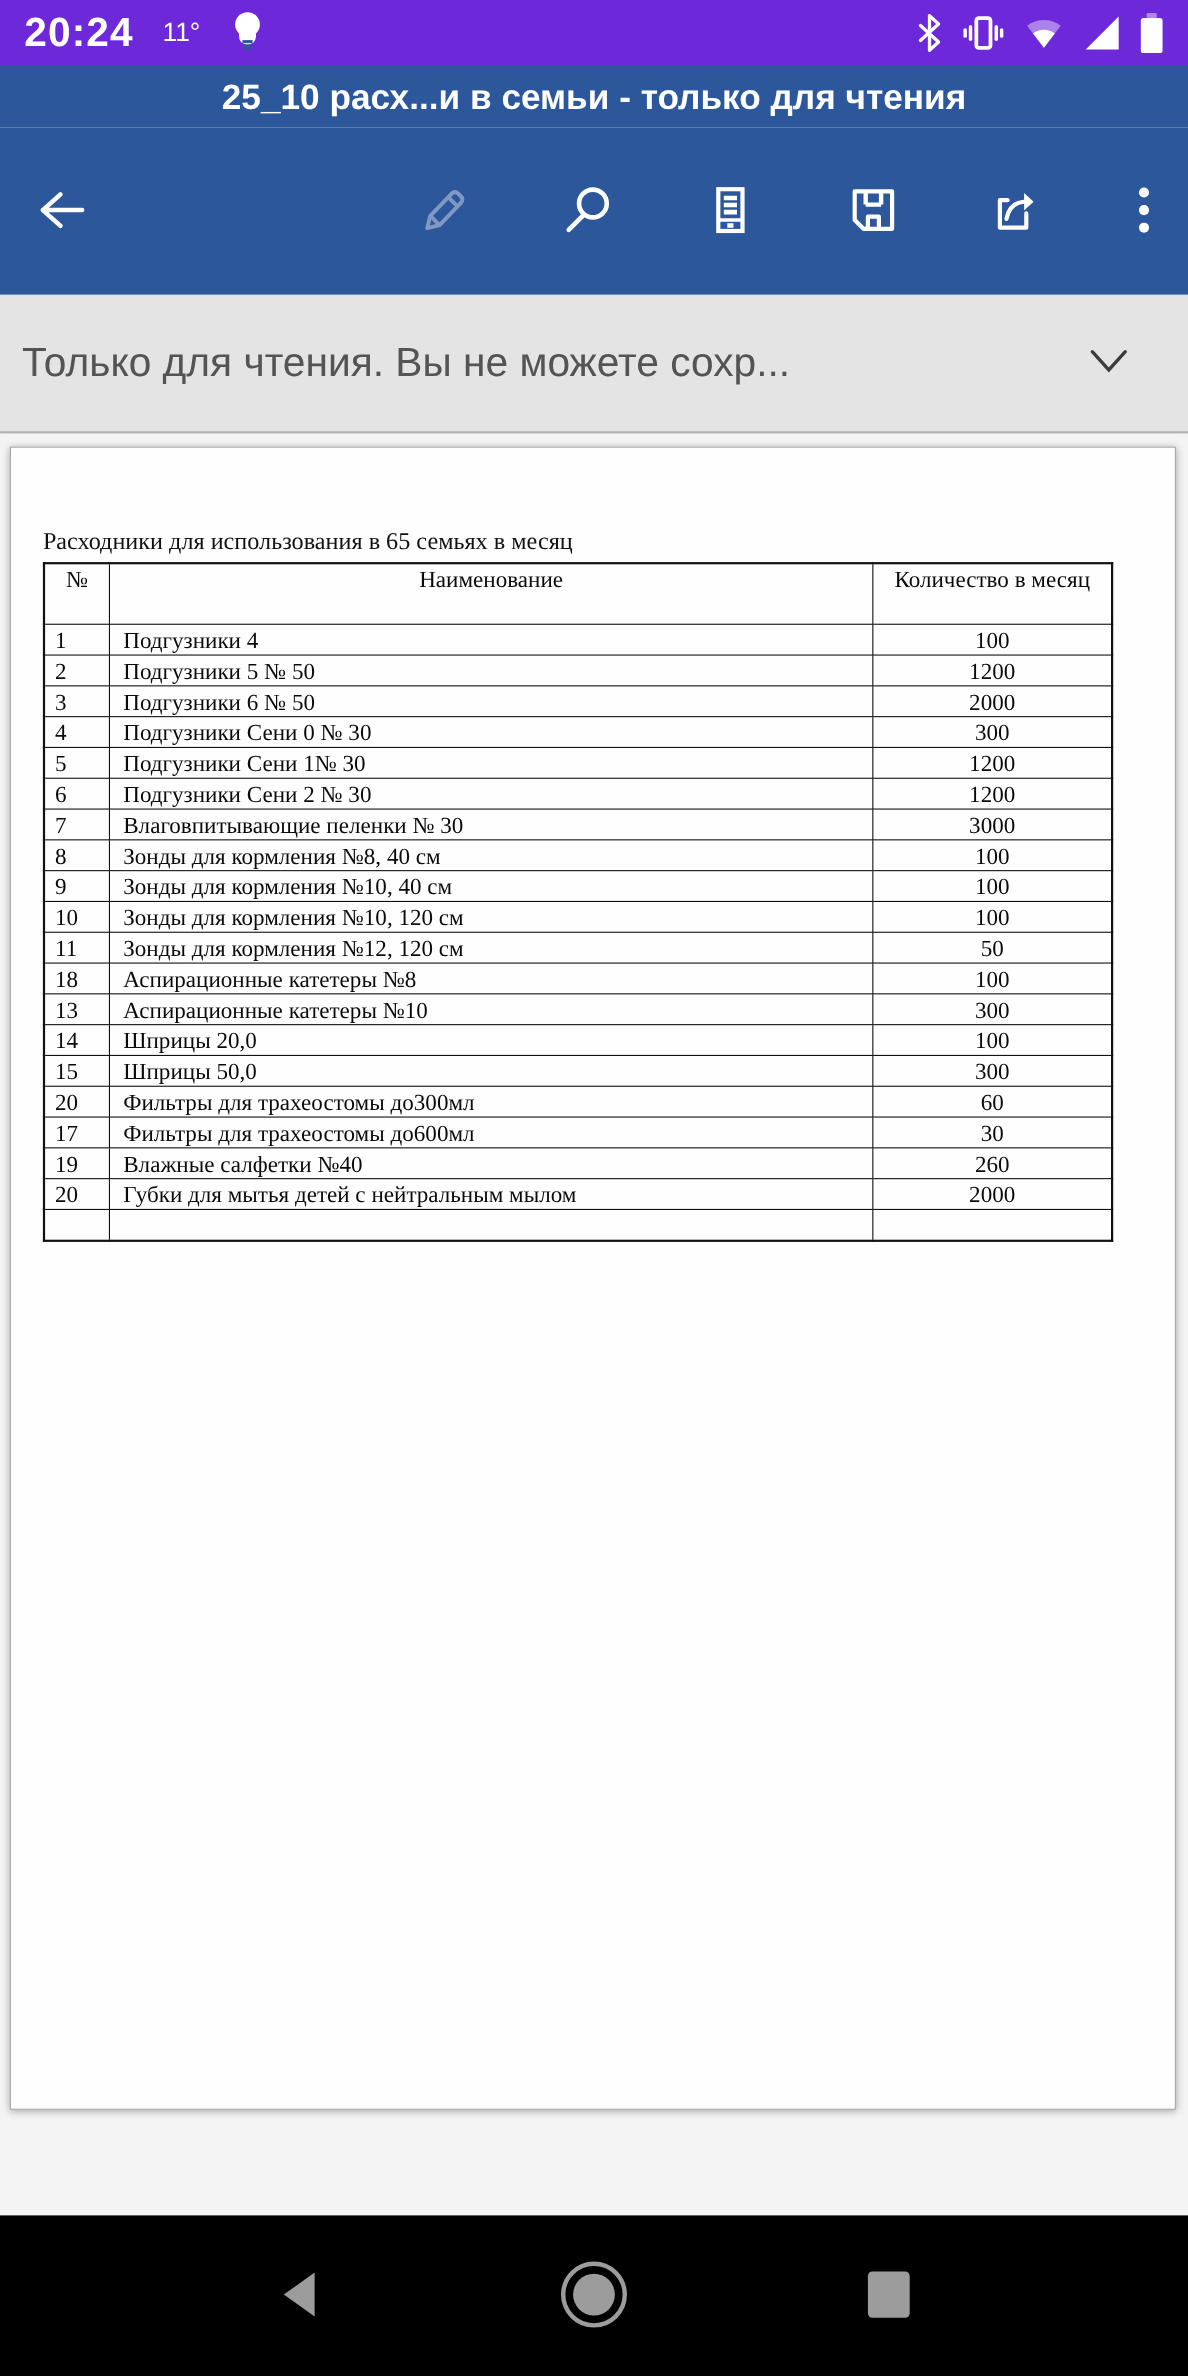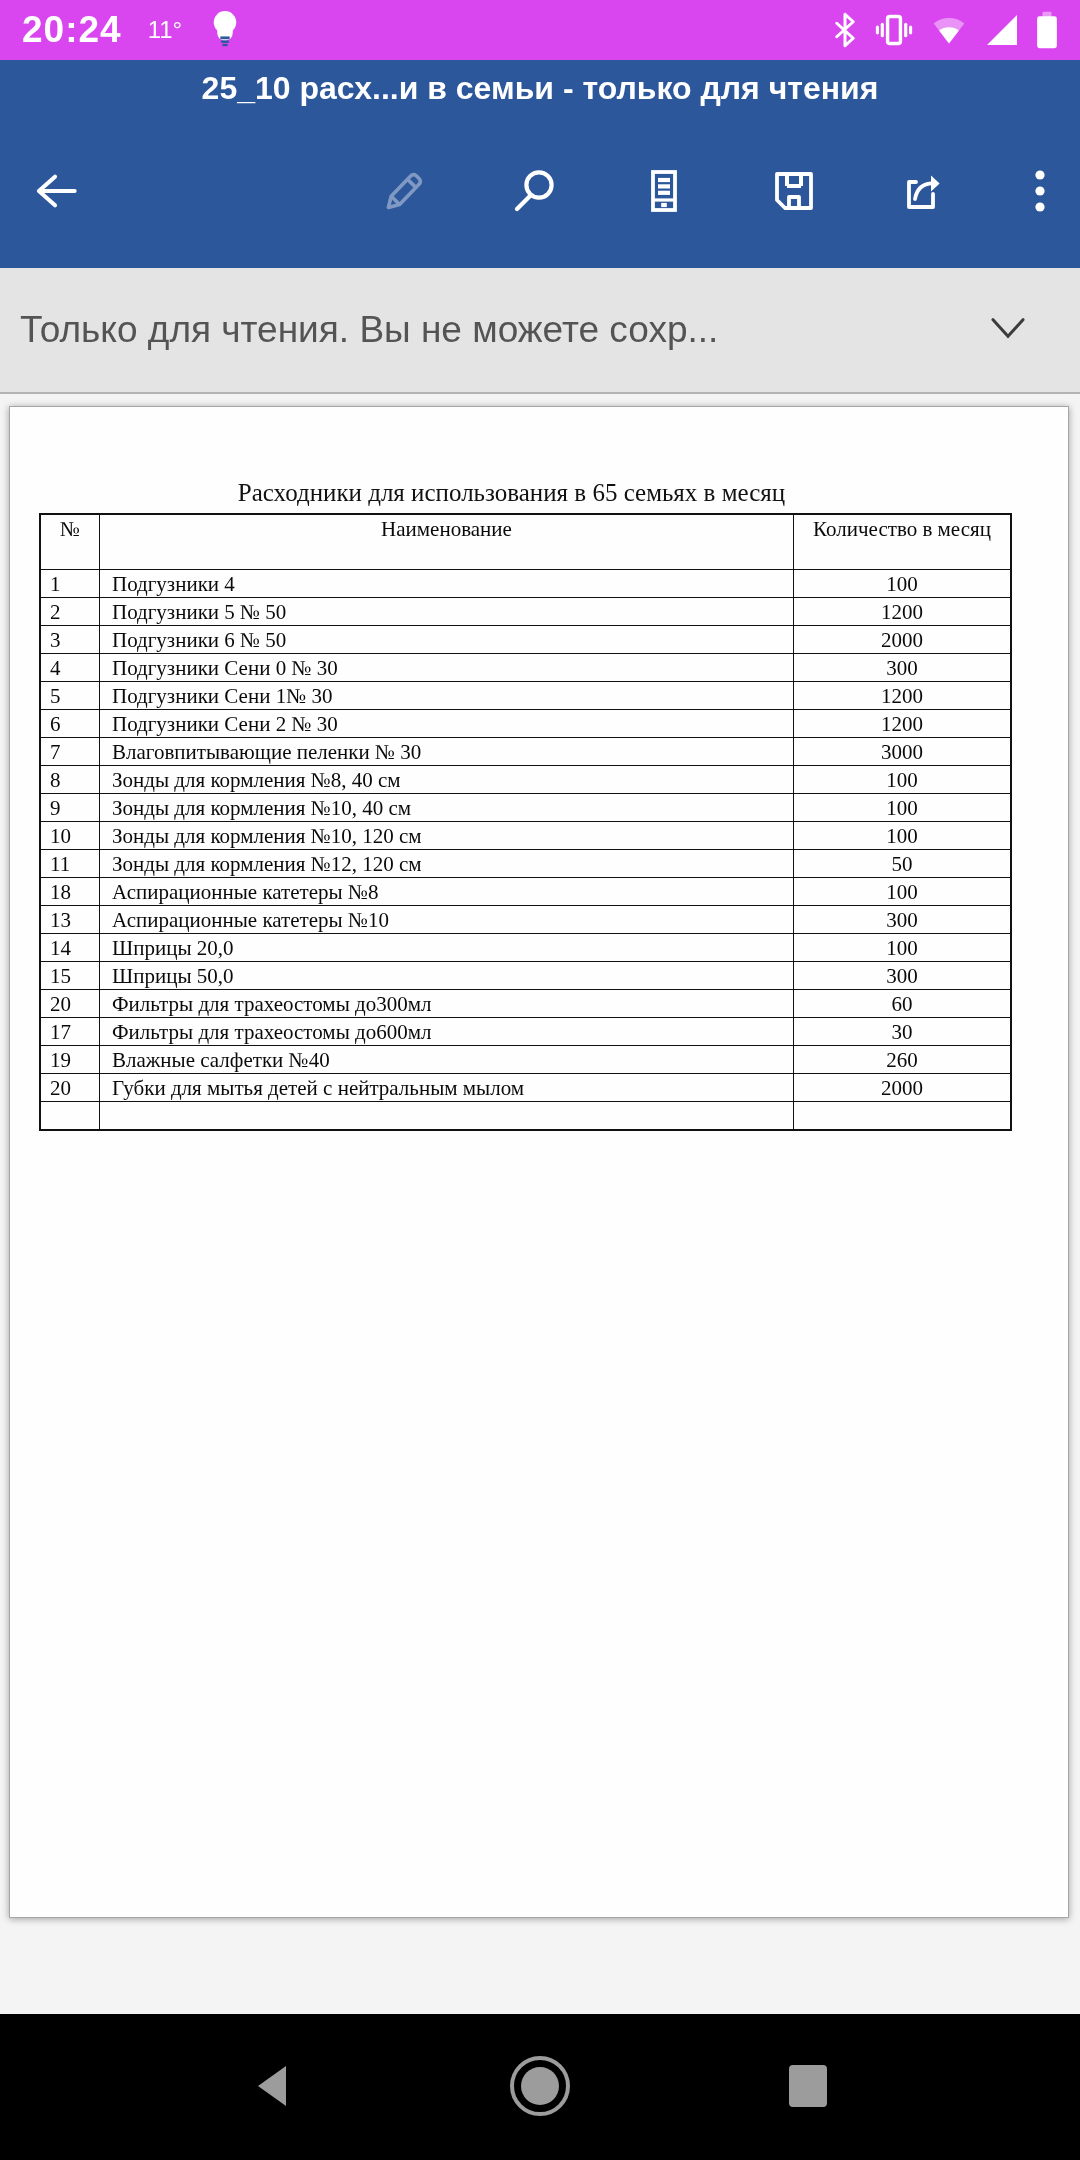--- a/index.html
+++ b/index.html
@@ -1,20 +1,20 @@
 <!DOCTYPE html>
 <html><head>
 <meta charset="utf-8">
 <style>
   html,body{margin:0;padding:0;}
   body{width:1080px;height:2160px;font-family:"Liberation Sans",sans-serif;background:#000;}
   .screen{position:relative;width:1080px;height:2160px;overflow:hidden;background:#f4f4f5;}
 
   
-  .statusbar{position:absolute;top:0;left:0;right:0;height:60px;background:#d946ef;
+  .statusbar{position:absolute;top:0;left:0;right:0;height:60px;background:#6d28d9;
     display:flex;align-items:center;justify-content:space-between;padding:0 22px;box-sizing:border-box;color:#fff;}
   .sb-left{display:flex;align-items:center;gap:26px;}
   .sb-time{font-size:37px;font-weight:700;letter-spacing:1px;}
   .sb-temp{font-size:24px;font-weight:400;}
   .sb-right{display:flex;align-items:center;gap:16px;}
   .sb-right svg{display:block;}
 
   
   .titlebar{position:absolute;top:60px;left:0;right:0;height:56px;background:#2d579b;
     display:flex;align-items:center;justify-content:center;}
@@ -29,22 +29,22 @@
   
   .banner{position:absolute;top:268px;left:0;right:0;height:126px;background:#e4e4e4;
     display:flex;align-items:center;justify-content:space-between;
     padding:0 52px 0 20px;box-sizing:border-box;border-bottom:2px solid #b3b3b3;cursor:pointer;}
   .banner-text{color:#545454;font-size:37px;font-weight:400;white-space:nowrap;overflow:hidden;}
 
   
   .docarea{position:absolute;top:396px;left:0;right:0;height:1618px;background:#f4f4f5;overflow:hidden;}
   .page{position:absolute;top:10px;left:9px;width:1060px;height:1512px;background:#fefefe;
     border:1px solid #a6a6a6;box-shadow:0 1px 7px rgba(0,0,0,.35);box-sizing:border-box;}
-  .doc-title{margin:72px 0 6px 29px;width:945px;text-align:center;
-    font-family:"Liberation Serif",serif;font-size:25px;color:#111;}
+  .doc-title{margin:72px 0 6px 29px;width:945px;text-align:left;
+    font-family:"Liberation Serif",serif;font-size:22px;color:#111;}
   table.doc-table{border-collapse:collapse;table-layout:fixed;margin-left:29px;width:945px;
     font-family:"Liberation Serif",serif;font-size:21px;color:#0a0a0a;}
   table.doc-table{border:2px solid #111;}
   .doc-table th,.doc-table td{border:1px solid #111;overflow:hidden;white-space:nowrap;}
   .doc-table th{font-weight:400;vertical-align:top;text-align:center;height:52px;line-height:26px;padding:1px 4px;white-space:normal;}
   .doc-table td{height:27px;line-height:24px;padding:0;}
   .col-num{width:50px;}
   .col-name{width:685px;}
   .col-qty{width:208px;}
   td.col-num{text-align:left;padding-left:9px;}

